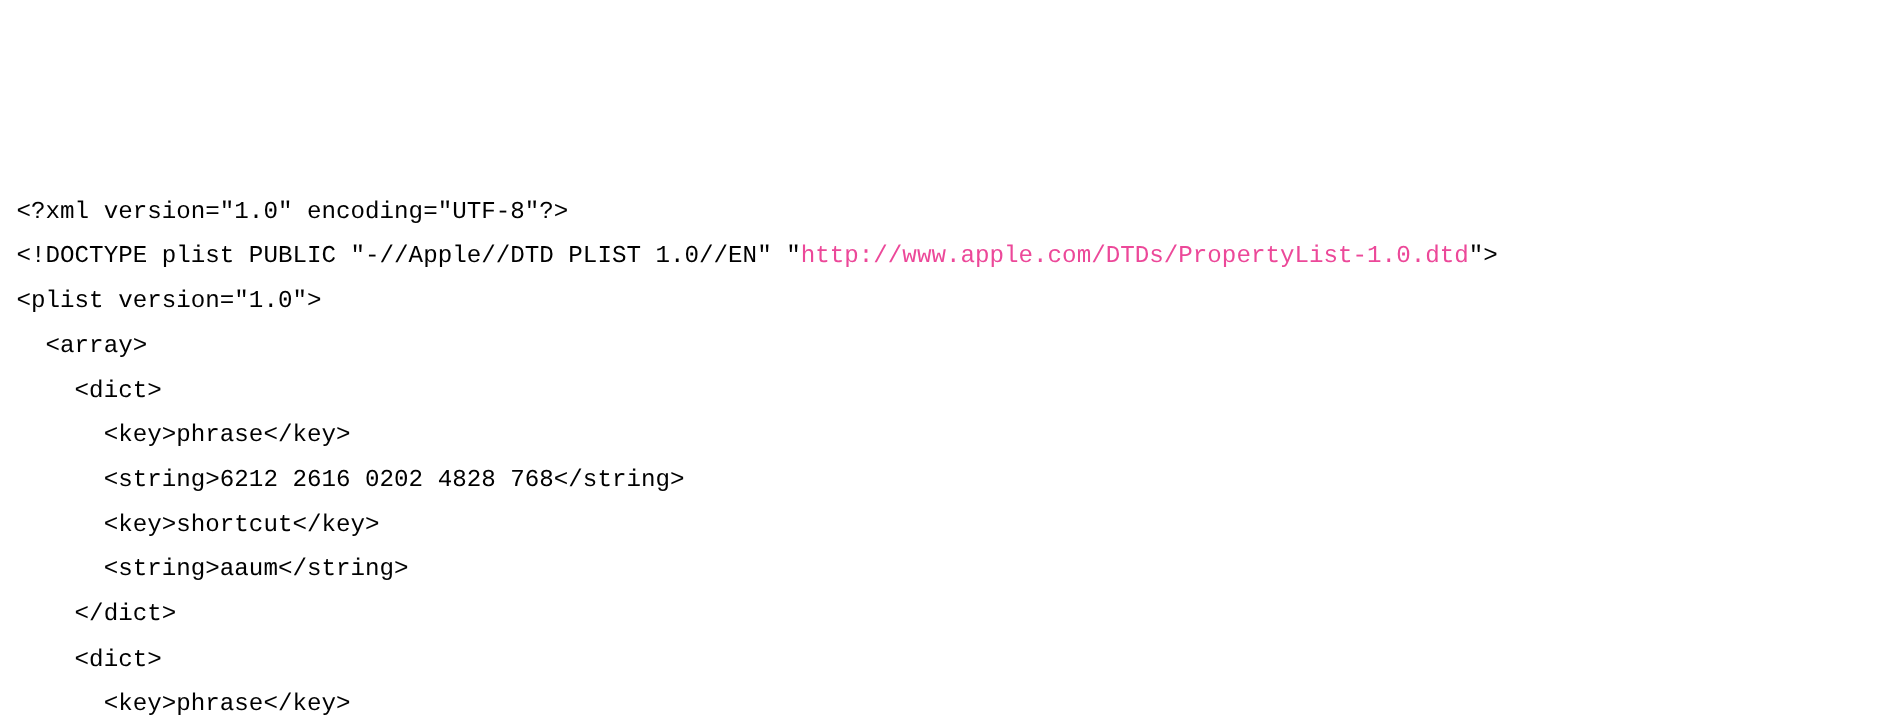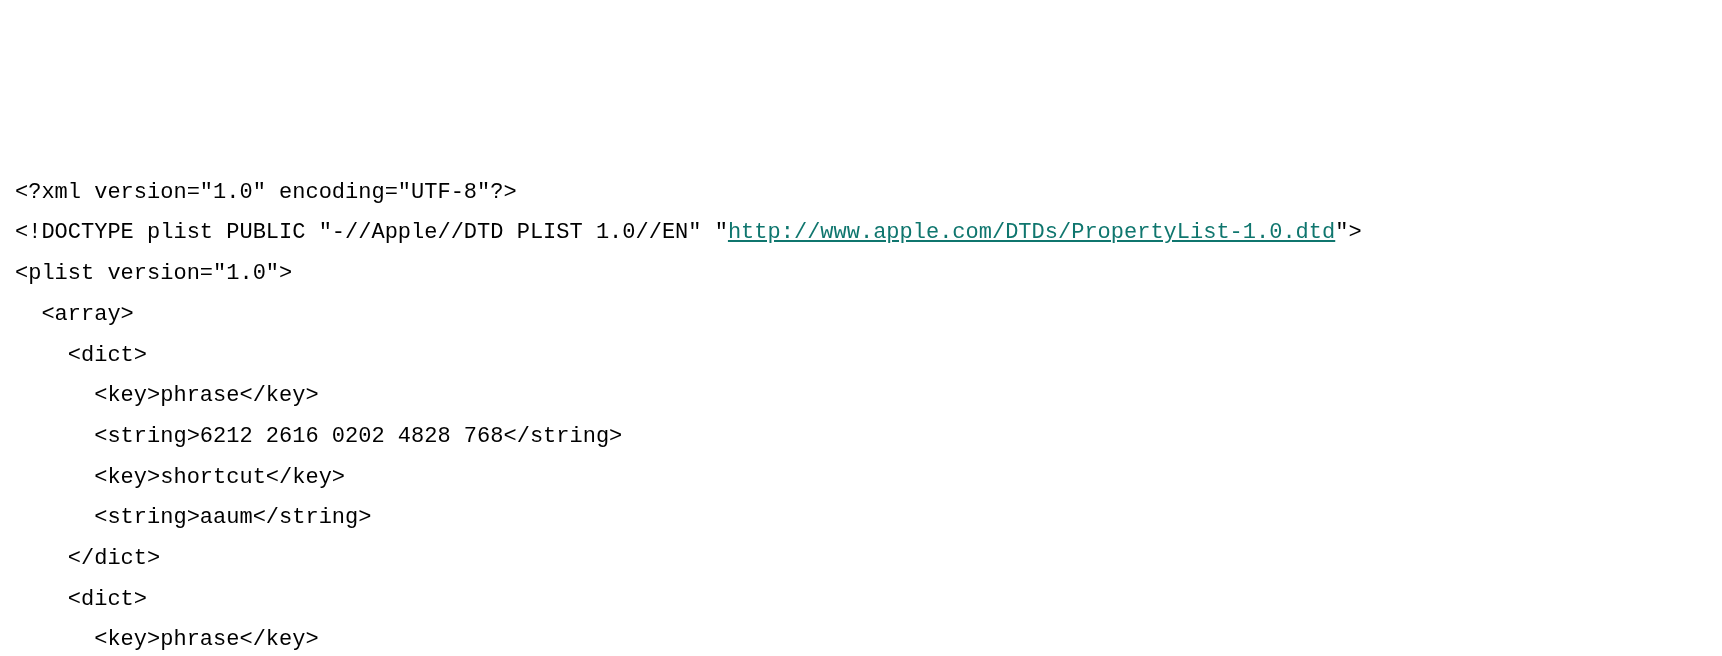--- a/index.html
+++ b/index.html
@@ -9,22 +9,21 @@
     font-family: "SF Mono", "Monaco", "Menlo", "Consolas", "Courier New", monospace;
     font-size: 22px;
     line-height: 1.85;
     color: #000000;
     white-space: pre;
     position: relative;
     min-width: 1722px;
     box-sizing: border-box;
   }
   a.dtd-link {
-    color: #0f766e;
-    text-decoration: underline;
+    color: #ec4899;
   }
 </style>
 </head>
 <body>
 
 
 
 <div><span>&lt;?xml version="1.0" encoding="UTF-8"?&gt;</span>
 <span><span>&lt;!DOCTYPE plist PUBLIC "-//Apple//DTD PLIST 1.0//EN" "</span><a class="dtd-link">http://www.apple.com/DTDs/PropertyList-1.0.dtd</a><span>"&gt;</span></span>
 <span>&lt;plist version="1.0"&gt;</span>

